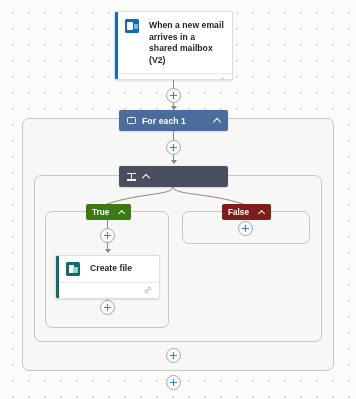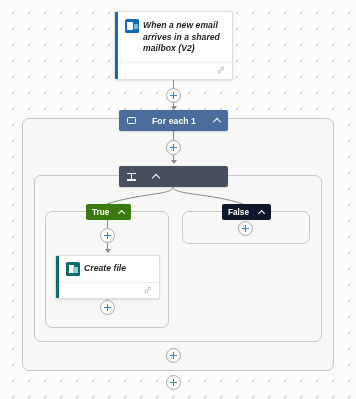--- a/index.html
+++ b/index.html
@@ -94,23 +94,22 @@
     flex: 1 1 auto;
     display: flex;
     flex-direction: column;
     min-width: 0;
   }
 
   .card-head {
     display: flex;
     align-items: flex-start;
     padding: 7px 8px 7px 7px;
-    gap: 4px;
+    gap: 10px;
     flex: 1 1 auto;
-    font-style: italic;
   }
 
   .card-title {
     font-size: 8.6px;
     line-height: 11.5px;
     color: #201f1e;
     font-weight: 600;
     letter-spacing: 0.05px;
     padding-top: 1px;
   }
@@ -200,21 +199,21 @@
 
   
   .bar {
     position: absolute;
     display: flex;
     align-items: center;
     border-radius: 2px;
     padding: 0 8px 0 8px;
     box-shadow: 0 0.6px 1.8px rgba(0,0,0,0.13);
     color: #ffffff;
-    gap: 16px;
+    gap: 6px;
   }
 
   .bar-label {
     font-size: 8.6px;
     font-weight: 700;
     letter-spacing: 0.1px;
     flex: 1 1 auto;
     color: #ffffff;
   }
 
@@ -298,21 +297,21 @@
     top: 2.2px;
   }
   .badge-true {
     left: 86px;
     top: 204px;
     background: #3b7a0f;
   }
   .badge-false {
     left: 222px;
     top: 204px;
-    background: #0f172a;
+    background: #7f1d1d;
   }
 
   
   .plus {
     position: absolute;
     width: 15px;
     height: 15px;
     border-radius: 50%;
     background: #fbfbfa;
     border: 1px solid #a9a7a5;

